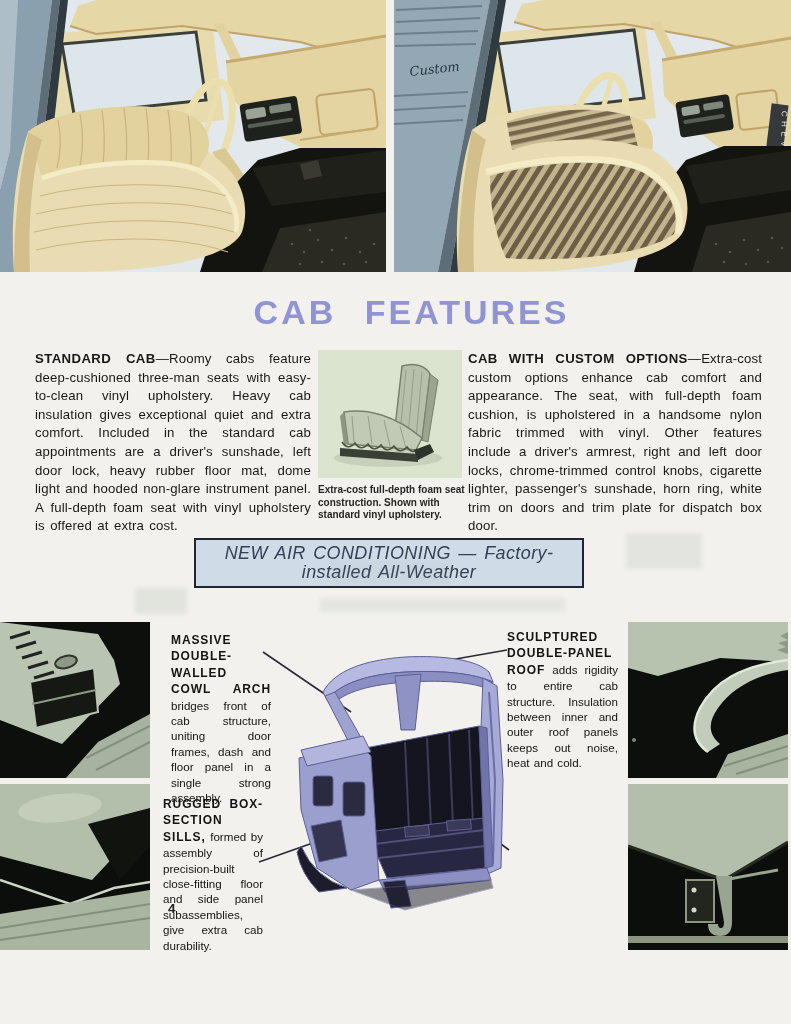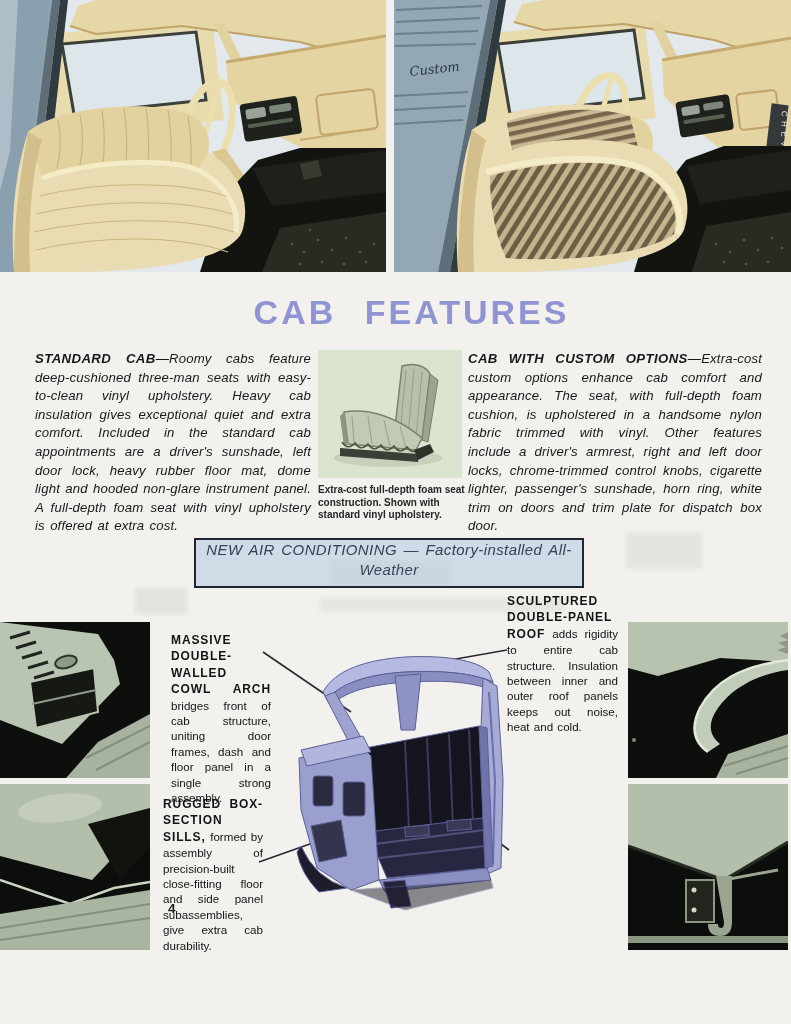--- a/index.html
+++ b/index.html
@@ -12,48 +12,48 @@
   svg{display:block;}
   
   .headline{
     left:16px;top:293px;width:100%;text-align:center;
     font-size:34px;font-weight:bold;color:#9094d3;
     letter-spacing:3px;word-spacing:16px;
   }
   
   .bodycol{
     font-size:13.2px;line-height:18.6px;text-align:justify;
-    letter-spacing:.15px;word-spacing:1.5px;color:#181818;font-style:italic;
+    letter-spacing:.15px;word-spacing:1.5px;color:#181818;
   }
   .bodycol b{letter-spacing:.4px;}
   .col-standard{left:35px;top:350px;width:276px;}
   .col-custom{left:468px;top:350px;width:294px;}
   .seat-figure{left:318px;top:350px;width:144px;height:128px;background:#dbe4cf;box-shadow:0 0 0 1px #c9d3bd inset;}
   .seat-caption{
     left:318px;top:484px;width:150px;
     font-size:10px;line-height:12.5px;font-weight:bold;color:#262626;
   }
   
   .ac-box{
     left:194px;top:538px;width:390px;height:50px;
     background:#cfdce7;border:2px solid #202631;box-sizing:border-box;
-    display:flex;flex-direction:row;justify-content:center;
+    display:flex;flex-direction:column;justify-content:center;
     text-align:center;
-    font-style:italic;font-size:15px;line-height:19.5px;color:#334055;
+    font-style:italic;font-size:18px;line-height:19.5px;color:#334055;
     letter-spacing:.4px;word-spacing:2px;
   }
   
   .ftcol{
     font-size:11.6px;line-height:15.4px;text-align:justify;
     color:#141414;word-spacing:1px;
   }
   .ftcol b{font-size:12px;letter-spacing:.9px;}
   .ft-cowl{left:163px;top:624px;width:100px;}
   .ft-sills{left:163px;top:796px;width:100px;}
-  .ft-roof{left:507px;top:593px;width:111px;}
+  .ft-roof{left:507px;top:629px;width:111px;}
   .ft-mounts{left:507px;top:790px;width:111px;}
   .pageno{left:168px;top:901px;font-size:13.5px;font-weight:600;color:#222;}
   
   .ghost{position:absolute;filter:blur(2px);pointer-events:none;}
   .g1{left:135px;top:588px;width:52px;height:26px;background:rgba(130,150,130,.14);}
   .g2{left:626px;top:533px;width:76px;height:36px;background:rgba(130,150,135,.13);}
   .g3{left:320px;top:598px;width:245px;height:14px;background:rgba(140,155,140,.12);}
   .g4{left:330px;top:560px;width:120px;height:26px;background:rgba(140,155,145,.07);}
   .photo{overflow:hidden;}
 </style>

